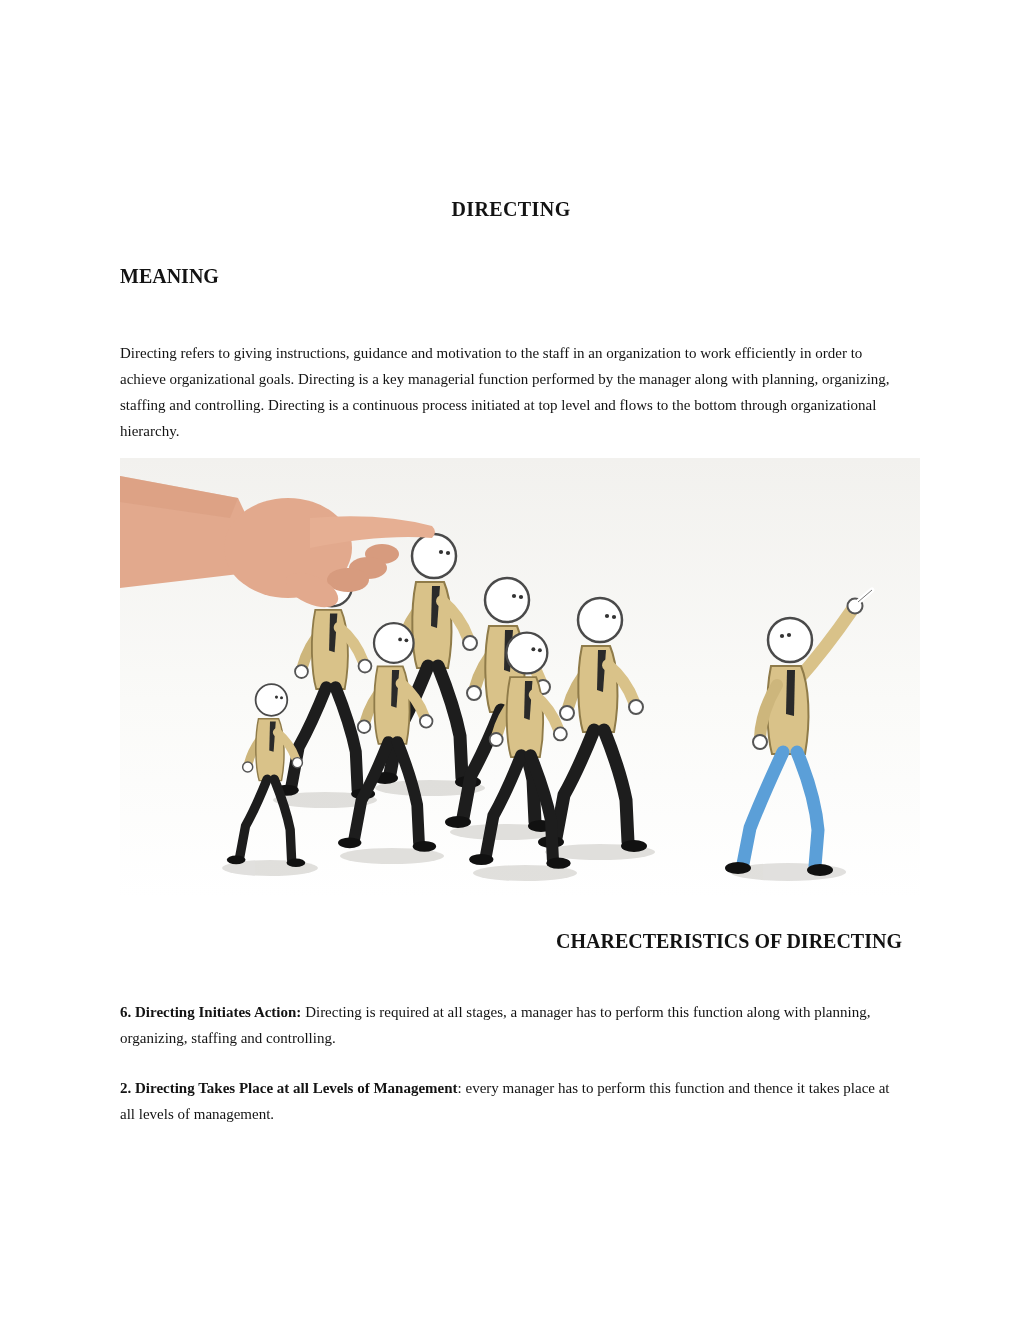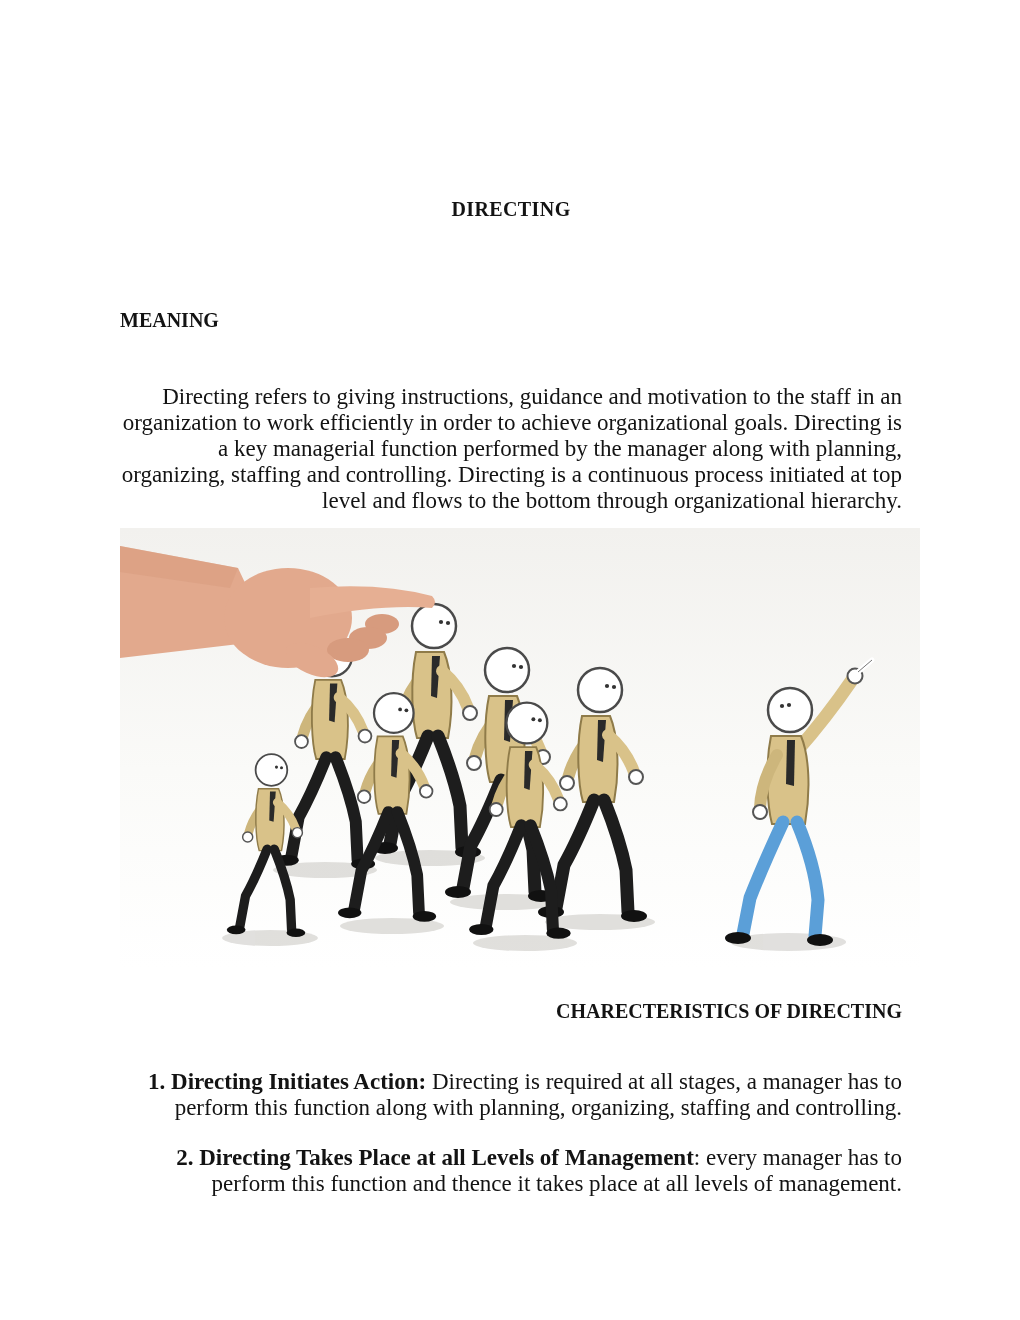--- a/index.html
+++ b/index.html
@@ -20,26 +20,26 @@
     font-weight:bold;
     text-align:center;
     letter-spacing:.4px;
     margin:0;
   }
   .section-heading{
     font-size:20px;
     font-weight:bold;
     margin:0;
   }
-  .heading-meaning{margin-top:88px;}
+  .heading-meaning{margin-top:44px;}
   .body-text{
-    font-size:23px;
+    font-size:15px;
     line-height:26px;
     margin:0;
-    text-align:right;
+    text-align:left;
   }
   .meaning-paragraph{margin-top:52px;}
   .illustration-wrap{
     margin-top:14px;
     width:800px;
     height:440px;
   }
   .illustration-wrap svg{display:block;width:800px;height:440px;}
   .heading-characteristics{margin-top:32px;text-align:right;}
   .char-item-1{margin-top:46px;}
@@ -151,17 +151,17 @@
 
         <ellipse cx="192" cy="132" rx="28" ry="14" fill="#e2a98d" transform="rotate(24 192 132)"></ellipse>
 
         <polygon points="0,18 118,40 110,60 0,44" fill="#d79b7e" opacity="0.5"></polygon>
       </g>
     </svg>
   </div>
 
   <div class="section-heading heading-characteristics">CHARECTERISTICS OF DIRECTING</div>
 
-  <p class="body-text char-item-1"><strong>1. Directing Initiates Action:</strong><span> Directing is required at all stages, a manager has to perform this function along with planning, organizing, staffing and controlling.</span></p>
+  <p class="body-text char-item-1"><strong>6. Directing Initiates Action:</strong><span> Directing is required at all stages, a manager has to perform this function along with planning, organizing, staffing and controlling.</span></p>
 
   <p class="body-text char-item-2"><strong>2. Directing Takes Place at all Levels of Management</strong><span>: every manager has to perform this function and thence it takes place at all levels of management.</span></p>
 
 </div>
 
 </body></html>

